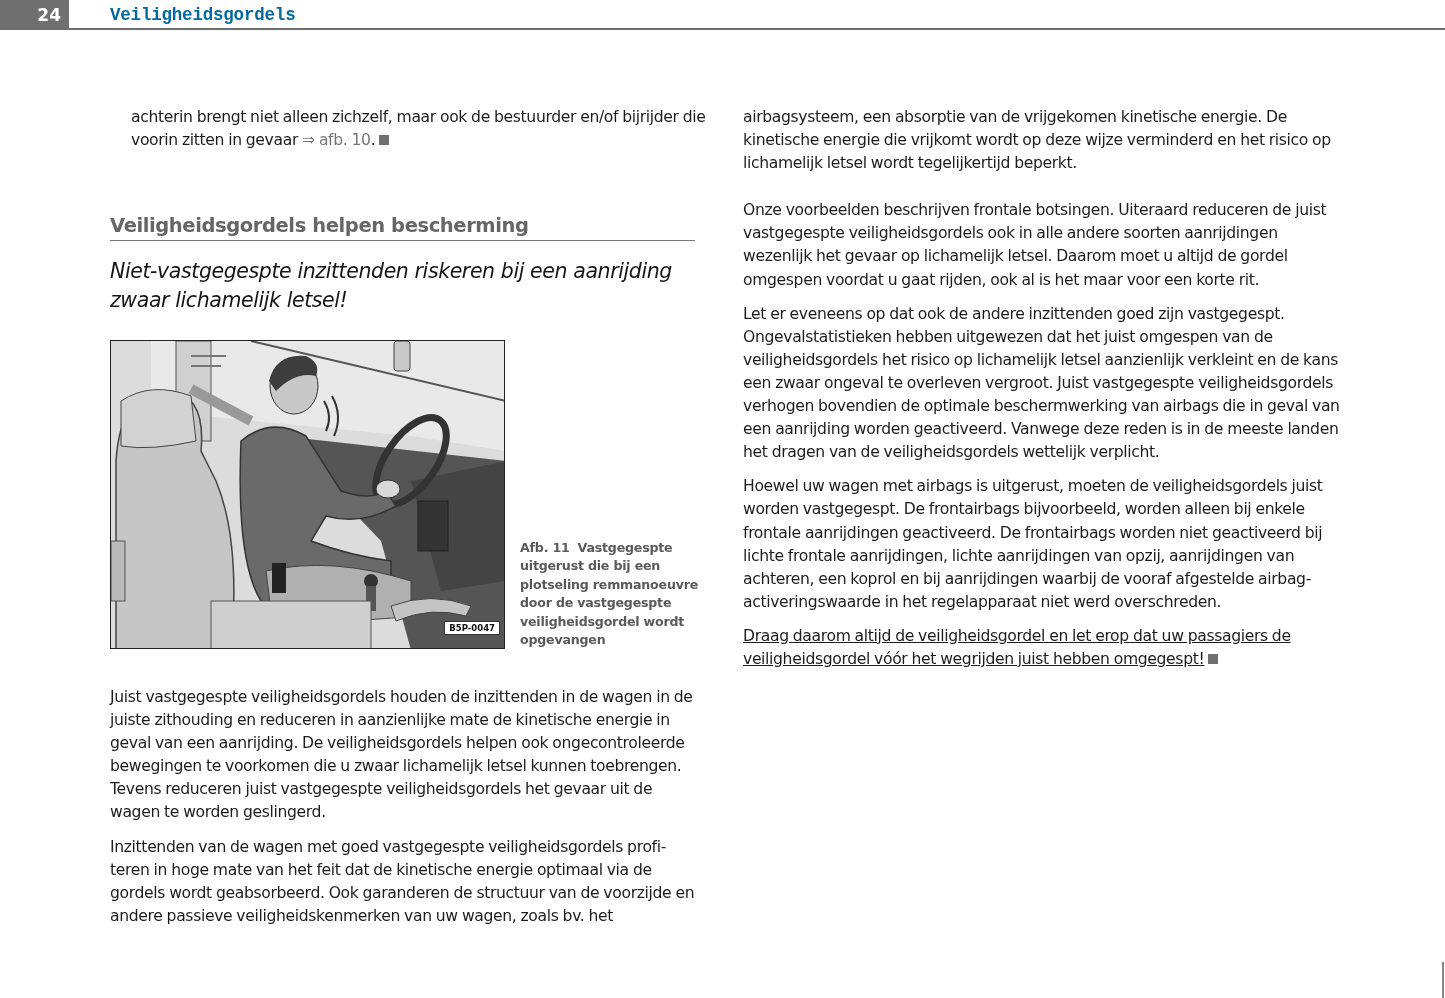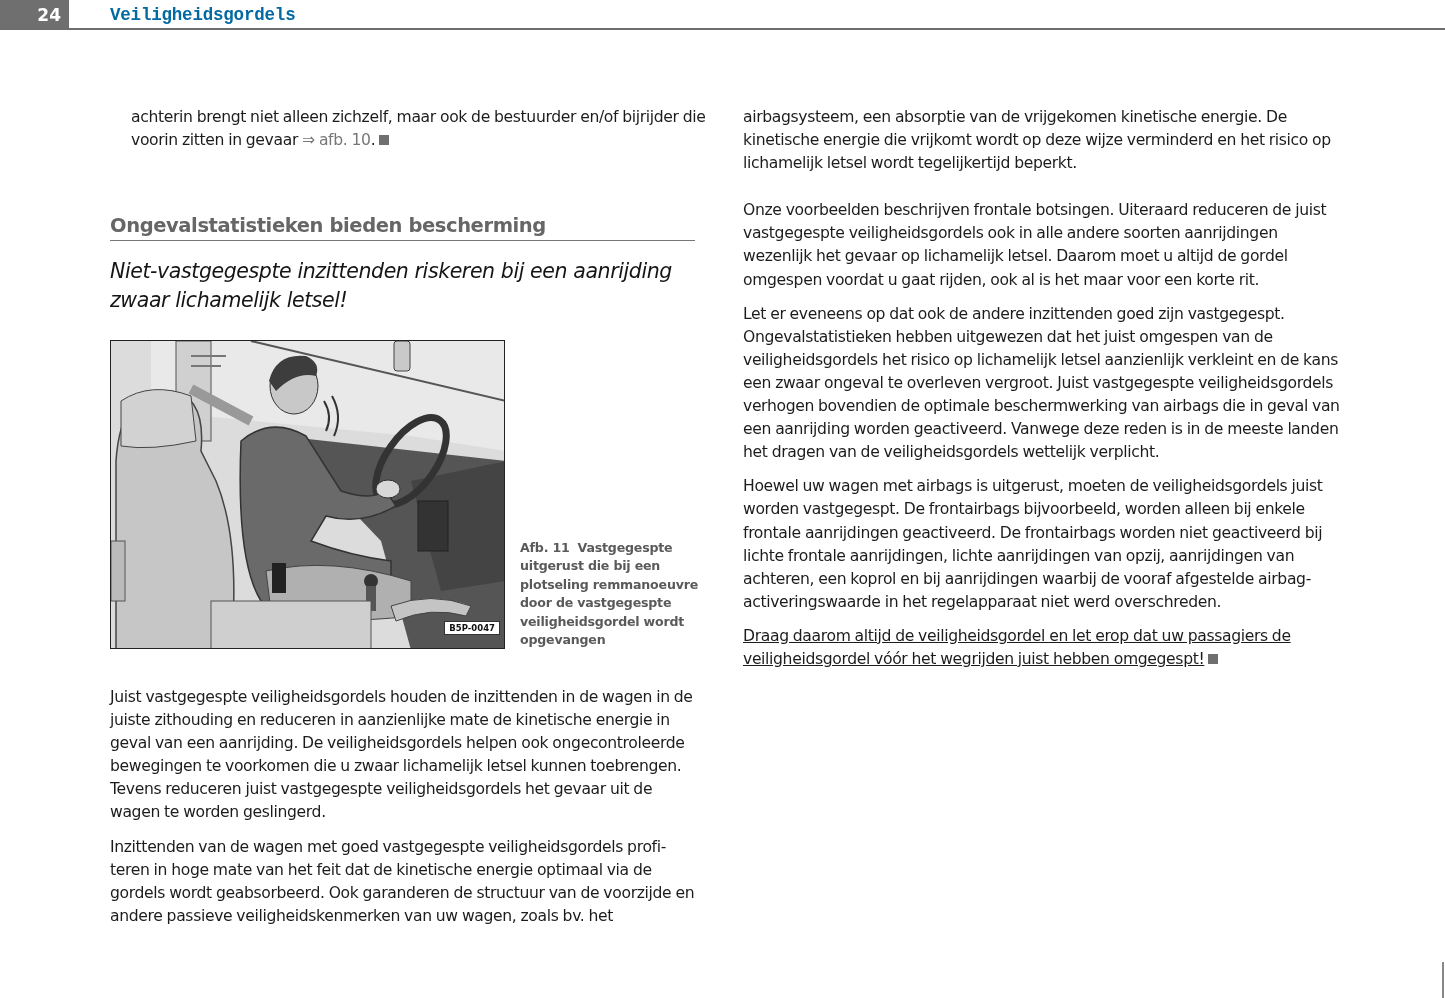--- a/index.html
+++ b/index.html
@@ -68,21 +68,21 @@
 <div class="header">
   <div class="page-num">24</div>
   <div class="chapter-title">Veiligheidsgordels</div>
   <div class="header-rule"></div>
 </div>
 
 <div class="col col-left" style="top:106px;margin-left:21px;">
   <p class="body"><span>achterin brengt niet alleen zichzelf, maar ook de bestuurder en/of bijrijder die voorin zitten in gevaar </span><span class="ref"><span>⇒</span> <span>afb. 10</span></span><span>.</span><span class="endmark"></span></p>
 </div>
 
-<div class="section-title">Ongevalstatistieken bieden bescherming</div>
+<div class="section-title">Veiligheidsgordels helpen bescherming</div>
 
 <div class="lead">Niet-vastgegespte inzittenden riskeren bij een aanrijding zwaar lichamelijk letsel!</div>
 
 <div class="figure">
   <svg width="395" height="309" viewBox="0 0 395 309">
 
     <rect x="0" y="0" width="395" height="309" fill="#dcdcdc"></rect>
     <polygon points="40,0 395,0 395,110 300,95 40,70" fill="#e9e9e9"></polygon>
     <polyline points="140,0 395,60" stroke="#555" stroke-width="2" fill="none"></polyline>
     <rect x="283" y="0" width="16" height="30" rx="3" fill="#c9c9c9" stroke="#444"></rect>

